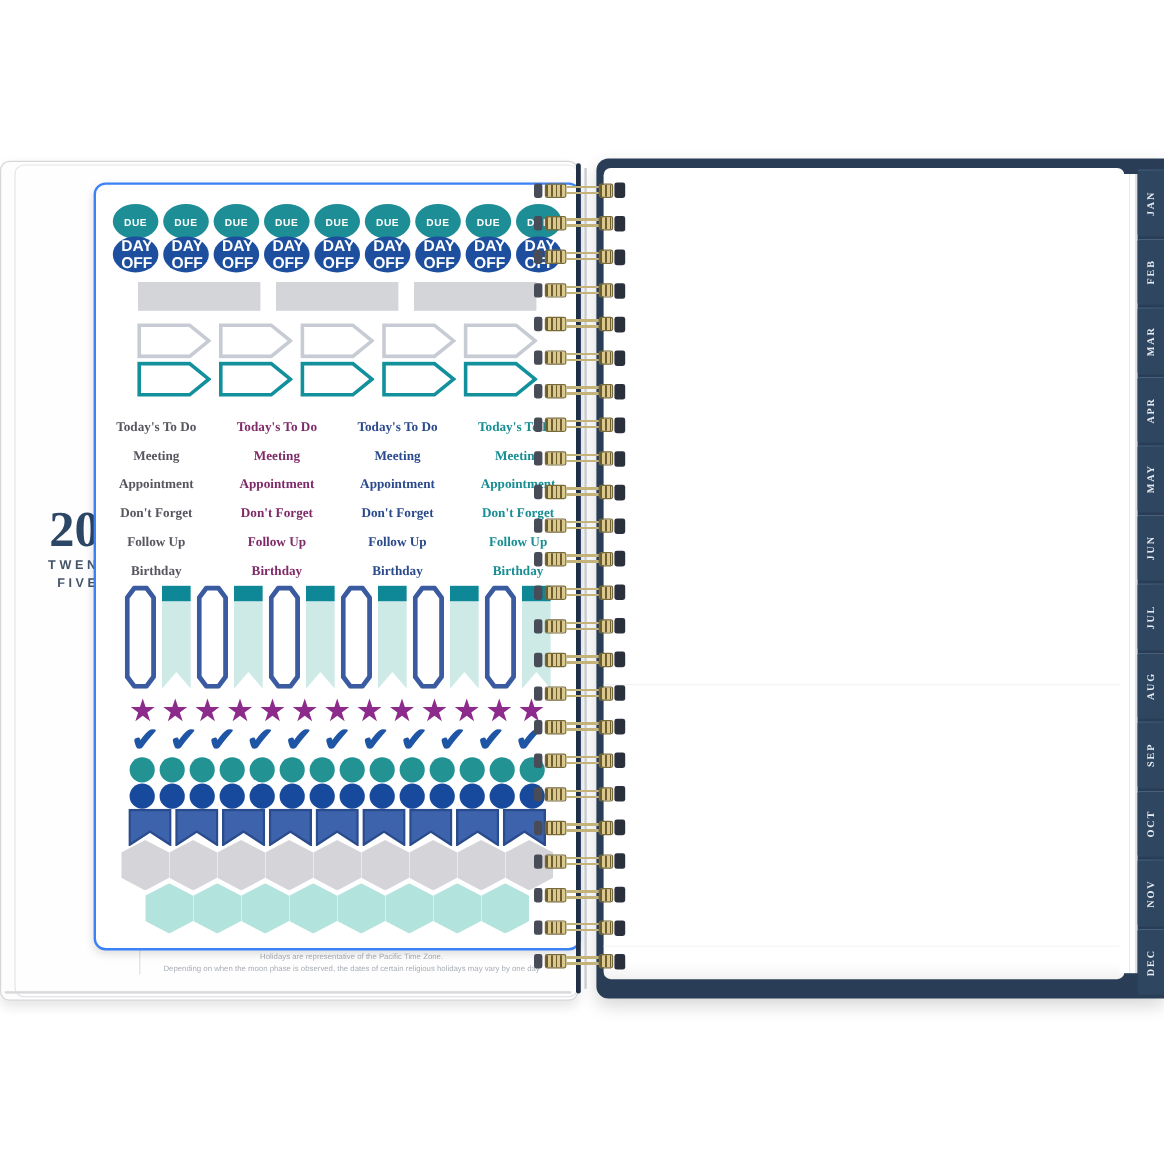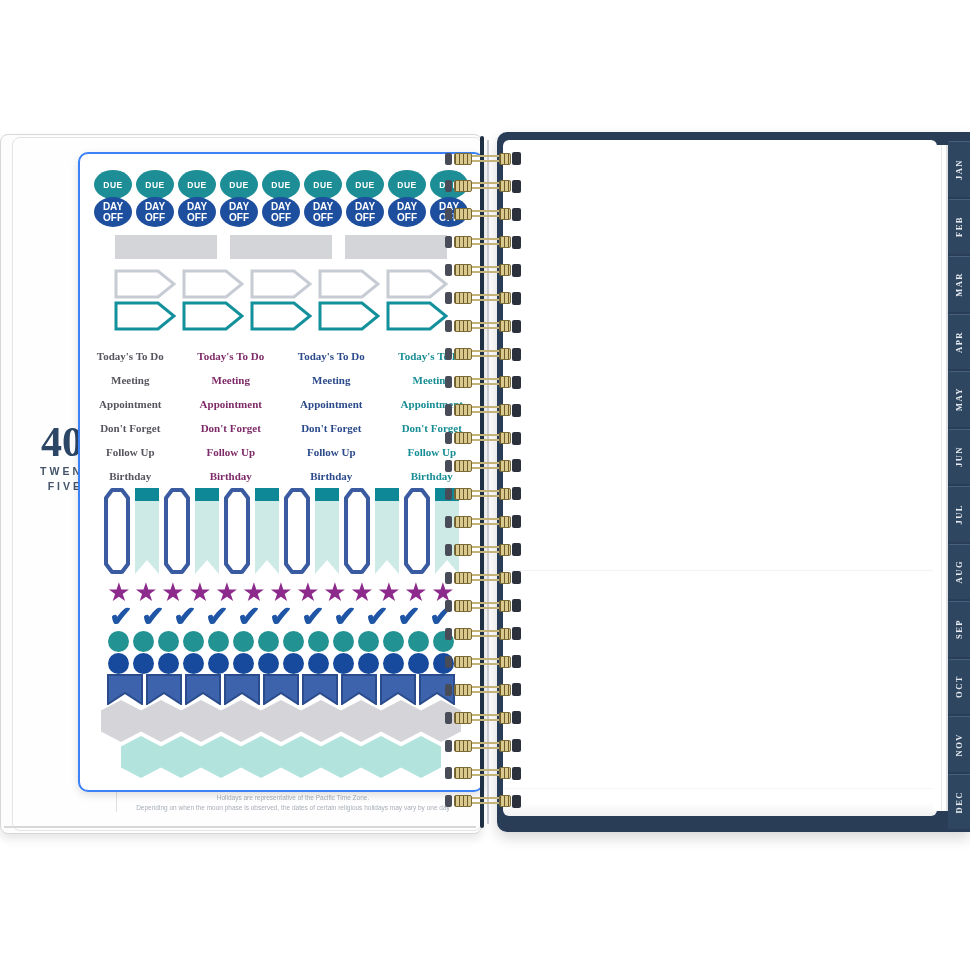--- a/index.html
+++ b/index.html
@@ -20,21 +20,21 @@
 
   
   .sheet{position:absolute;left:78px;top:152px;width:402px;height:636px;background:#fff;
     border:2px solid #3b82f6;border-radius:10px;box-shadow:0 3px 8px rgba(0,0,0,.13);z-index:3;}
   .srow{position:absolute;left:0;width:100%;display:flex;justify-content:center;align-items:flex-start;}
   .srow.sb{justify-content:space-between;box-sizing:border-box;padding:0 14px;}
 
   .oval{width:38px;height:29px;border-radius:50%;display:flex;align-items:center;justify-content:center;
     color:#fff;font-weight:bold;text-align:center;}
   .oval.due{background:var(--teal);font-size:8.5px;letter-spacing:.5px;}
-  .oval.dayoff{background:var(--navy_blue);font-size:10px;height:30px;}
+  .oval.dayoff{background:var(--navy_blue);font-size:13px;height:30px;}
   .oval.dayoff span{display:inline-block;width:24px;line-height:1.1;}
 
   .grayrect{width:102px;height:24px;background:var(--gray_sticker);}
   .row-rects{gap:13px;}
   .row-arrows{gap:6px;}
 
   .label-grid{position:absolute;left:0;top:190px;width:100%;}
   .lg-row{display:flex;height:24px;align-items:center;}
   .lg-row span{flex:1;text-align:center;font-family:"Liberation Serif",serif;font-weight:bold;font-size:11px;}
   .c0{color:var(--label_gray);} .c1{color:var(--plum);} .c2{color:var(--label_navy);} .c3{color:var(--label_teal);}
@@ -87,21 +87,21 @@
     font-family:"Liberation Serif",serif;font-weight:bold;font-size:8.5px;letter-spacing:1.5px;color:#e8ecf2;}
 </style>
 </head>
 <body>
 
 <div class="stage">
 
   <div class="back-page"></div>
   <div class="front-page">
     <div class="cover-title">
-      <div class="yr">40</div>
+      <div class="yr">20</div>
       <div class="wd">TWEN</div>
       <div class="wd">FIVE</div>
     </div>
     <div class="crease"></div>
     <div class="footnote">
       <div>Holidays are representative of the Pacific Time Zone.</div>
       <div>Depending on when the moon phase is observed, the dates of certain religious holidays may vary by one day</div>
     </div>
   </div>
   <div class="bottom-line"></div>

